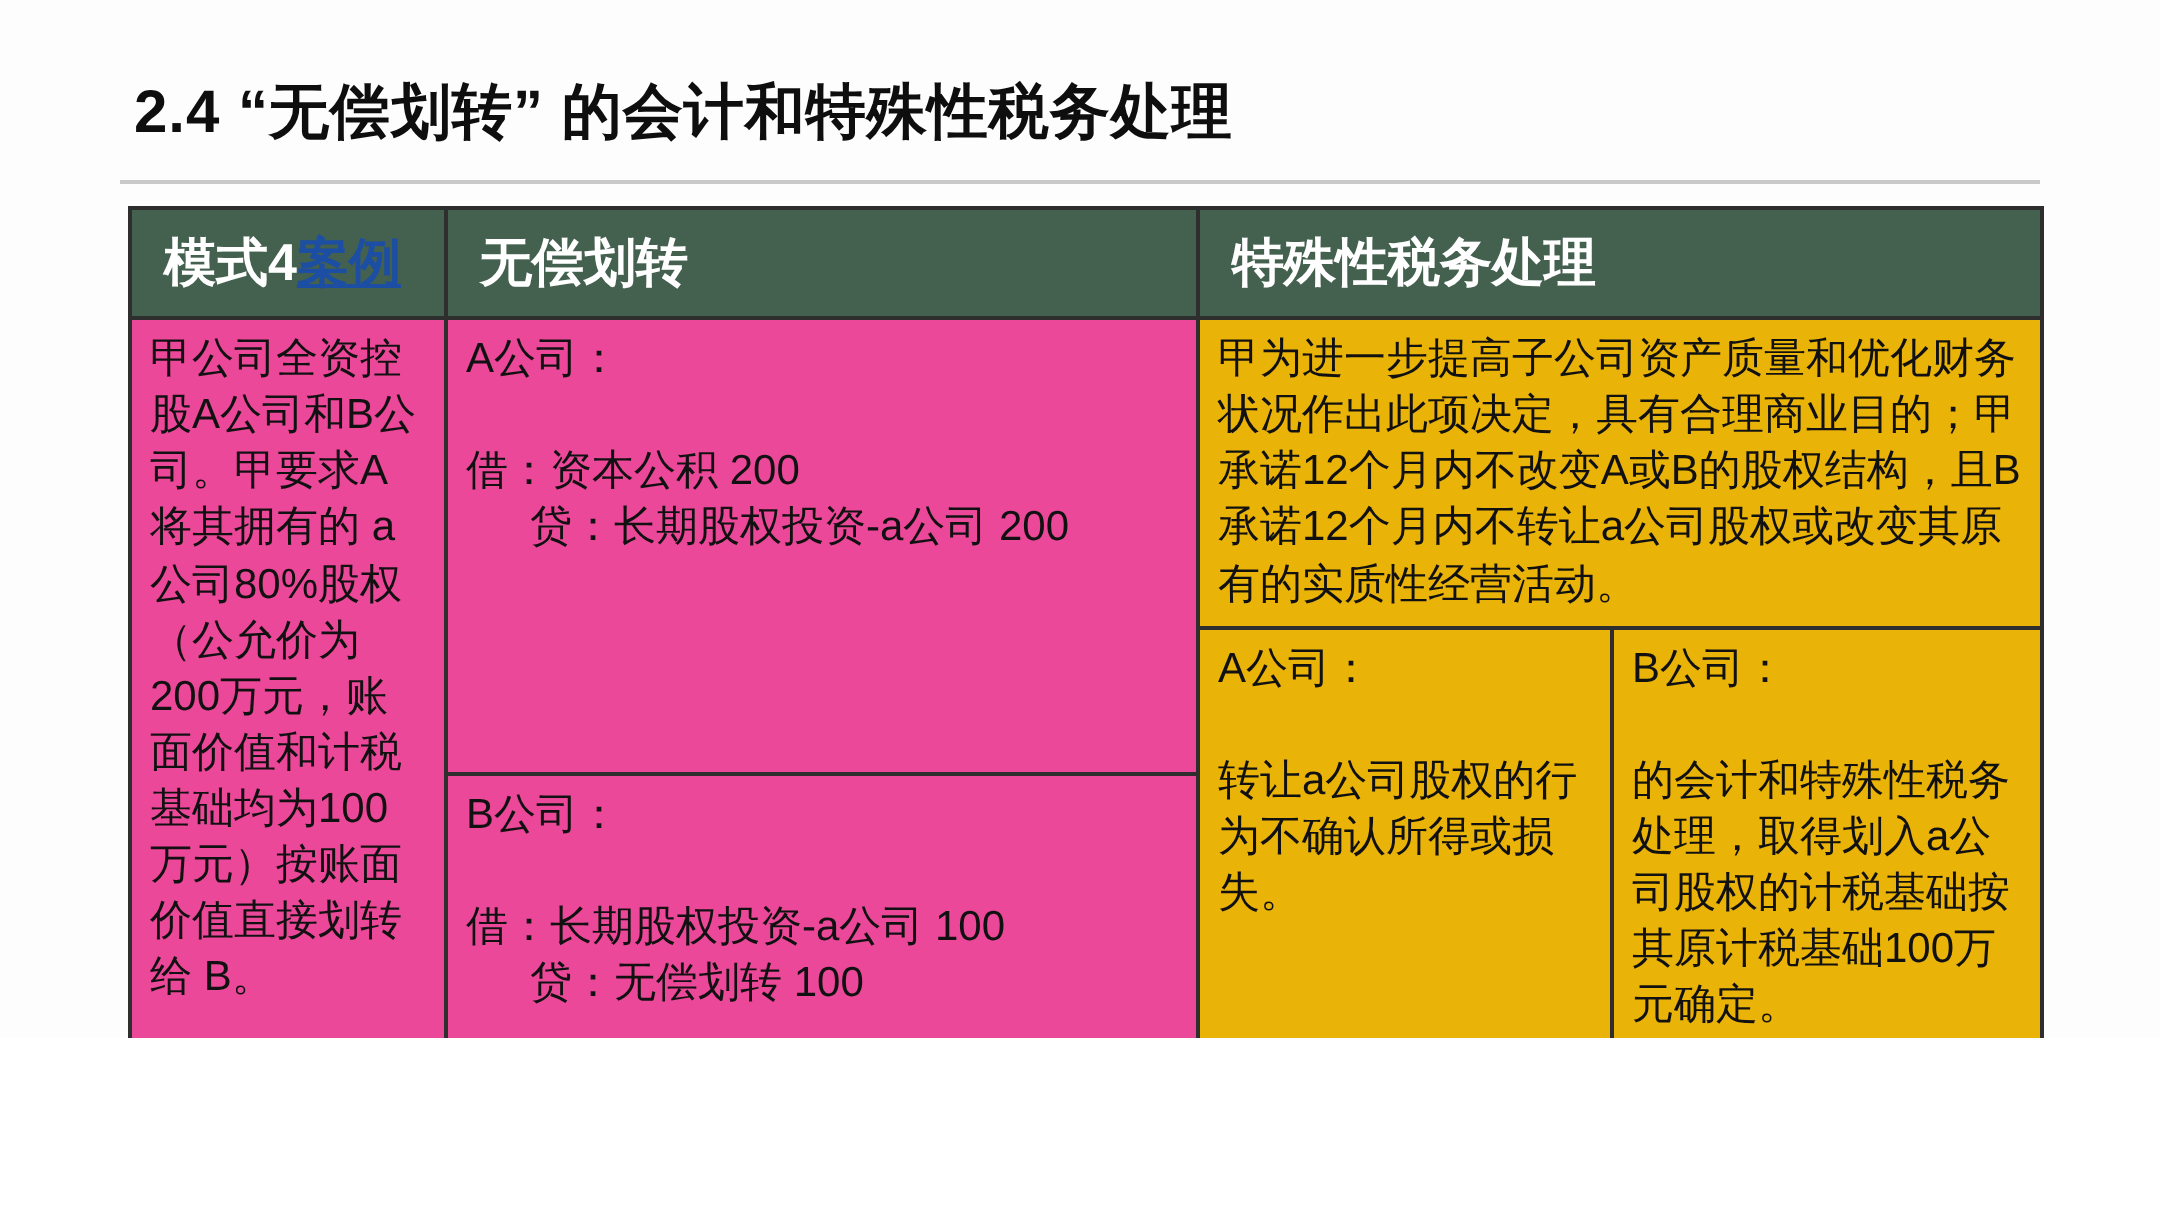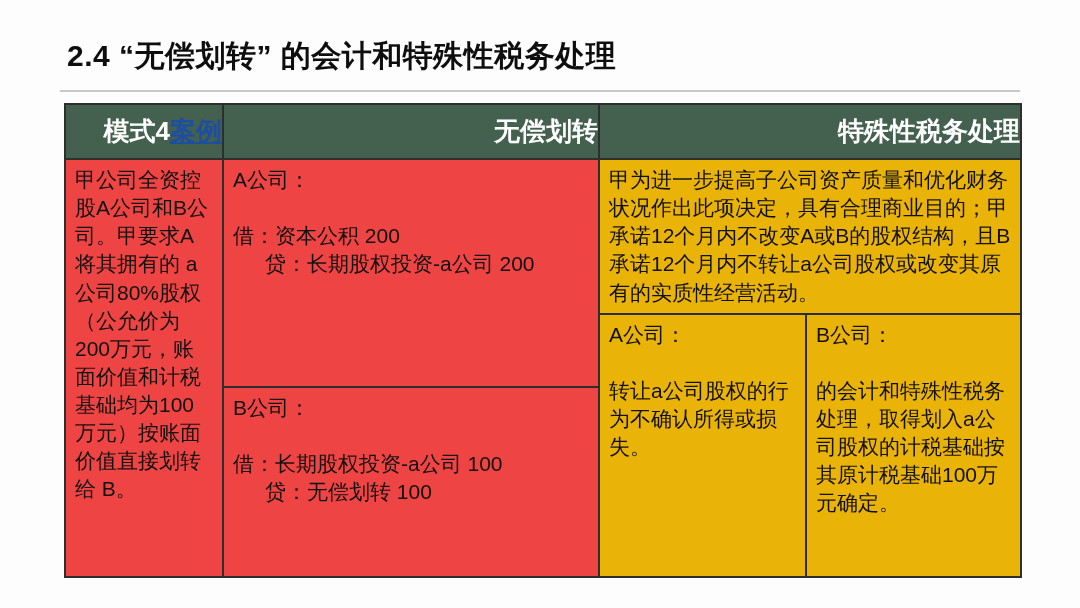--- a/index.html
+++ b/index.html
@@ -3,21 +3,21 @@
 <meta charset="utf-8">
 <style>
   html, body { margin: 0; padding: 0; }
   body {
     font-family: "Liberation Sans", sans-serif;
     background: #ffffff;
   }
   .slide {
     position: relative;
     width: 1080px;
-    height: 608px;
+    height: 519px;
     background: #fdfdfd;
     overflow: hidden;
   }
   .title {
     position: absolute;
     left: 67px;
     top: 36px;
     margin: 0;
     font-size: 30px;
     font-weight: bold;
@@ -48,32 +48,32 @@
     font-size: 21px;
     line-height: 1.34;
     color: #111111;
     overflow: hidden;
   }
   tr.hdr-row th {
     background: #44604f;
     color: #ffffff;
     font-weight: bold;
     font-size: 26px;
-    text-align: right;
+    text-align: left;
     vertical-align: middle;
-    padding: 2px 0;
+    padding: 2px 16px;
     line-height: 1.1;
   }
   a.case-link {
     color: #1c4fa3;
     text-decoration: underline;
     font-weight: bold;
     cursor: pointer;
   }
-  td.cell-gray  { background: #ef4444; margin-left: 12px; }
+  td.cell-gray  { background: #ec4899; margin-left: 12px; }
   td.cell-white { background: #eab308; }
   .gap-line { height: 1.34em; }
   .credit-line { padding-left: 32px; }
 </style>
 </head>
 <body>
 
 <div class="slide">
 
   <h1 class="title">2.4 “无偿划转” 的会计和特殊性税务处理</h1>

